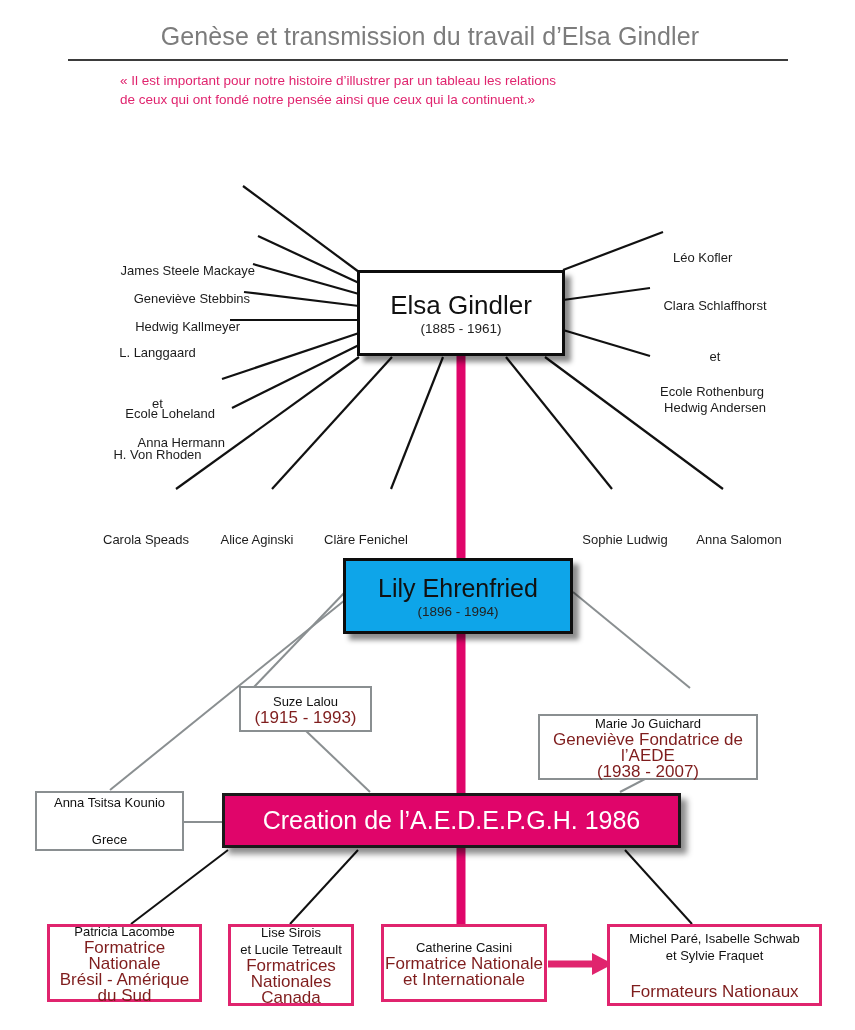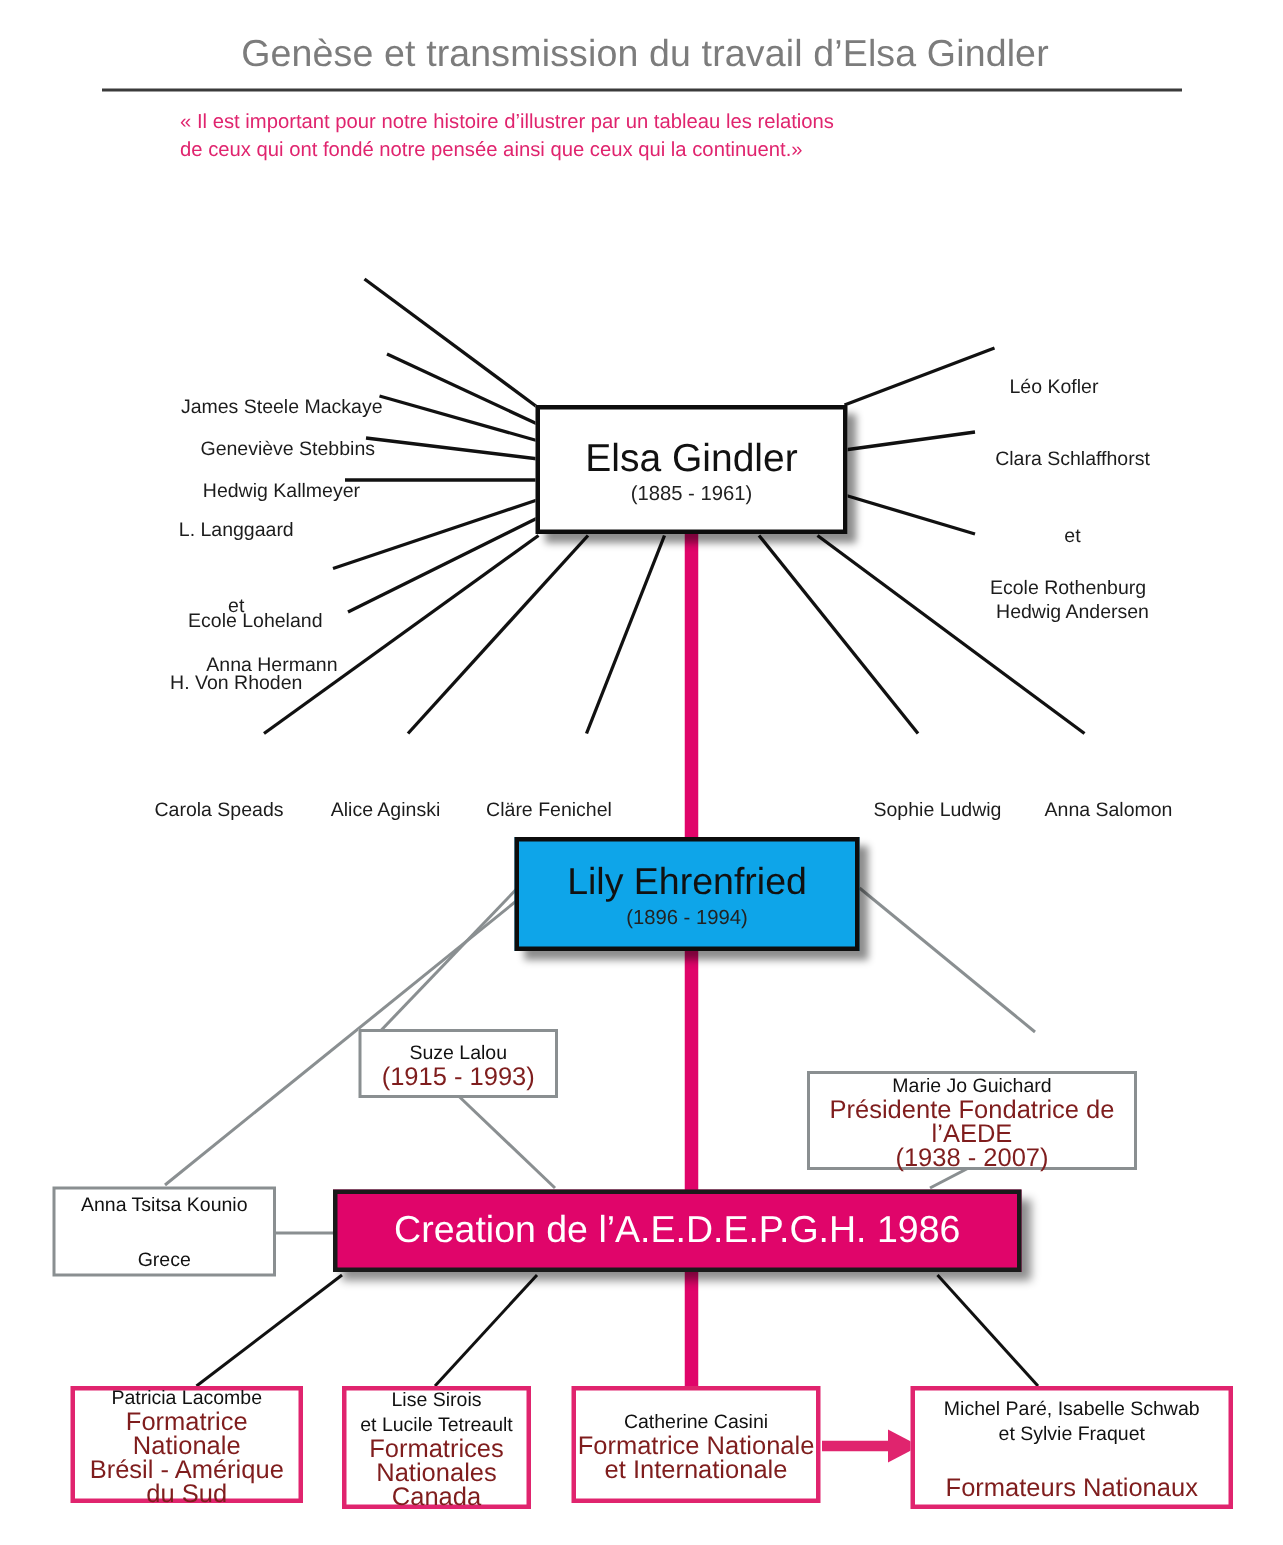--- a/index.html
+++ b/index.html
@@ -253,21 +253,21 @@
       <div class="dates">(1896 - 1994)</div>
     </div>
 
     <div class="box box-gray" style="left:239px; top:686px; width:133px; height:46px;">
       <div class="t1">Suze Lalou</div>
       <div class="t2">(1915 - 1993)</div>
     </div>
 
     <div class="box box-gray" style="left:538px; top:686px; width:220px; height:66px;margin-top:28px;">
       <div class="t1">Marie Jo Guichard</div>
-      <div class="t2">Présidente Fondatrice de l’AEDE</div>
+      <div class="t2">Geneviève Fondatrice de l’AEDE</div>
       <div class="t2">(1938 - 2007)</div>
     </div>
 
     <div class="box box-gray" style="left:35px; top:791px; width:149px; height:60px;">
       <div class="t1">Anna  Tsitsa Kounio</div>
       <div class="t1" style="margin-top:20px;">Grece</div>
     </div>
 
     <div class="banner" style="left:222px; top:793px; width:459px; height:55px;">
       <span>Creation de l’A.E.D.E.P.G.H. 1986</span>

